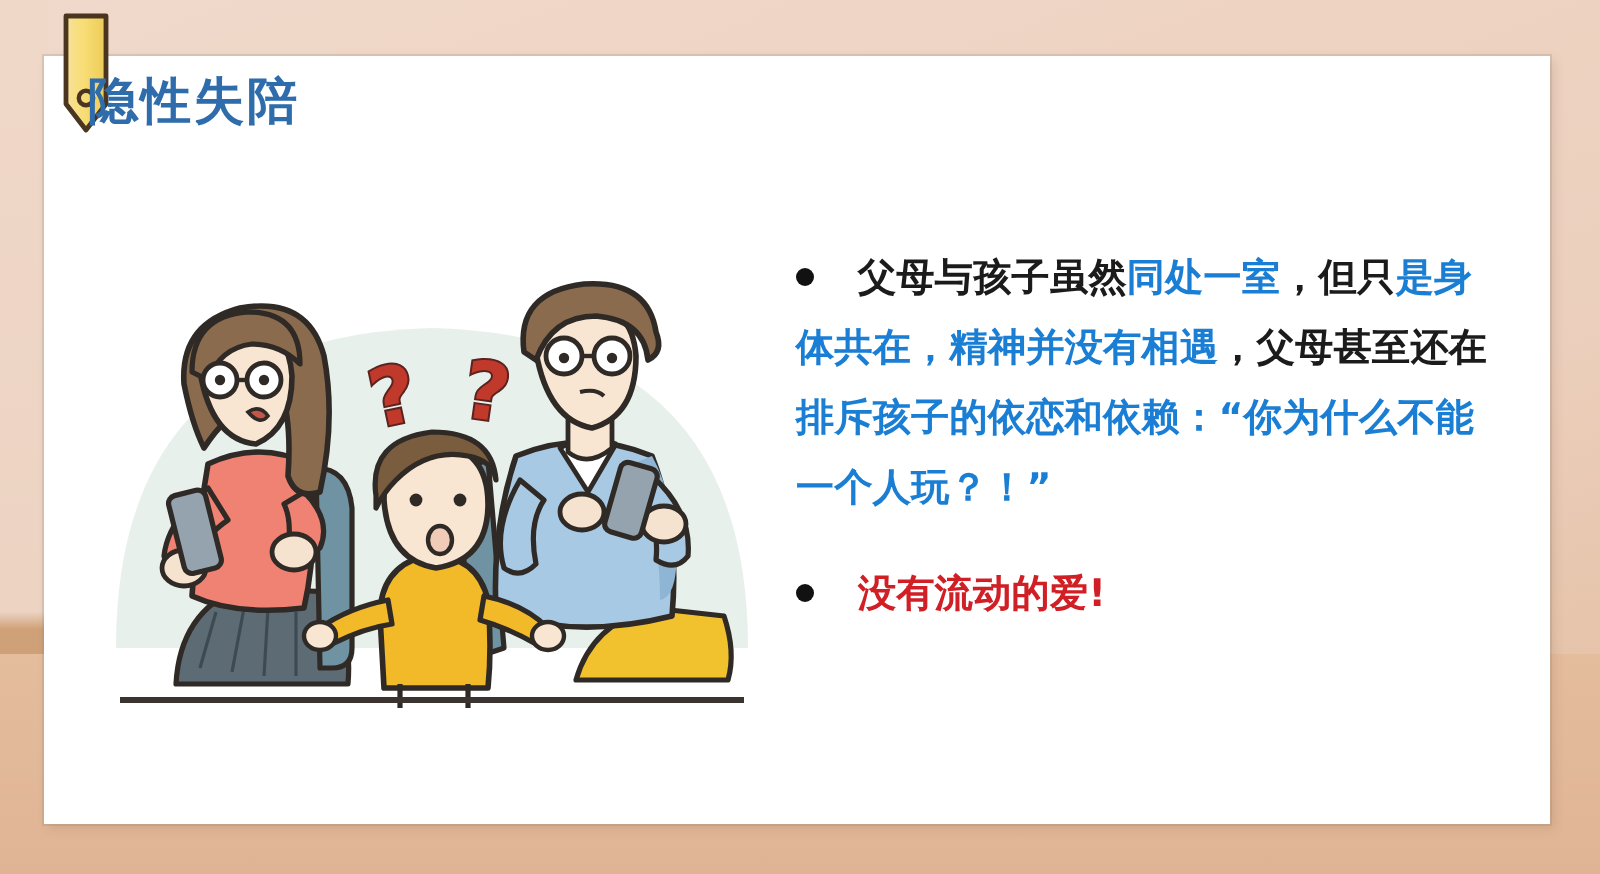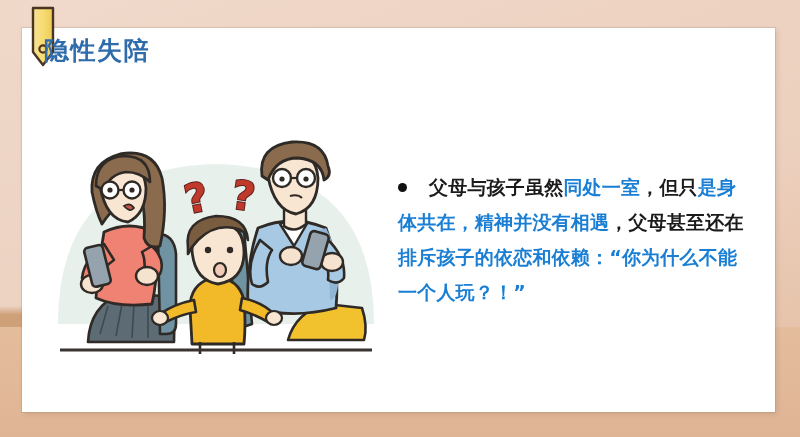--- a/index.html
+++ b/index.html
@@ -93,21 +93,20 @@
     top: 122px;
     width: 348px;
   }
   .bullet-para {
     position: relative;
     font-size: 19px;
     font-weight: bold;
     line-height: 35px;
     letter-spacing: 0.2px;
     font-family: "DejaVu Sans", "Liberation Sans", sans-serif;
-    margin-top: 48px;
   }
   .bullet-dot {
     display: inline-block;
     width: 9px;
     height: 9px;
     border-radius: 50%;
     background: #111111;
     vertical-align: middle;
     margin-right: 22px;
     margin-bottom: 3px;
@@ -244,16 +243,19 @@
 
     <line x1="12" y1="222" x2="324" y2="222" stroke="#3a3330" stroke-width="3"></line>
   </svg>
 
   <div id="text-block">
 
     <div class="bullet-para" id="para-1">
       <span class="bullet-dot"></span><span class="t-dark">父母与孩子虽然</span><span class="t-blue">同处一室</span><span class="t-dark">，但只</span><span class="t-blue">是身体共在，精神并没有相遇</span><span class="t-dark">，父母</span><span class="t-dark">甚至还在</span><span class="t-blue">排斥孩子的依恋和依赖：</span><span class="t-blue">“你为什么不能一个人玩？！”</span>
     </div>
 
+    <div class="bullet-para" id="para-2">
+      <span class="bullet-dot"></span><span class="t-red">没有流动的爱!</span>
+    </div>
 
   </div>
 
 </div>
 
 </body></html>

